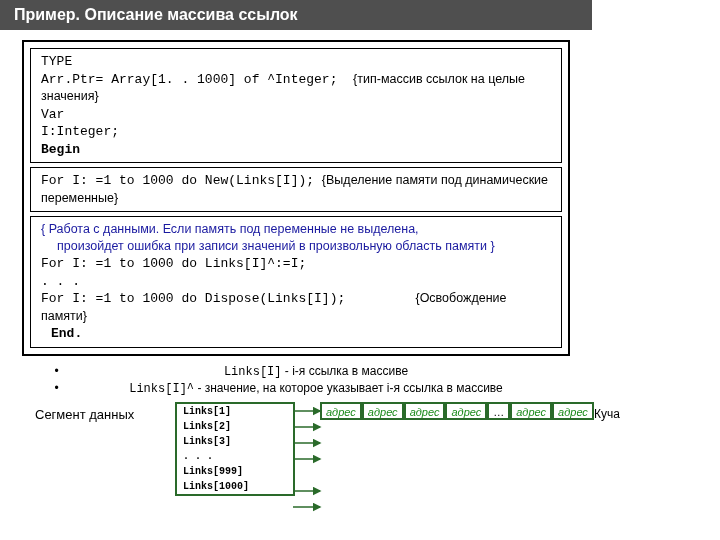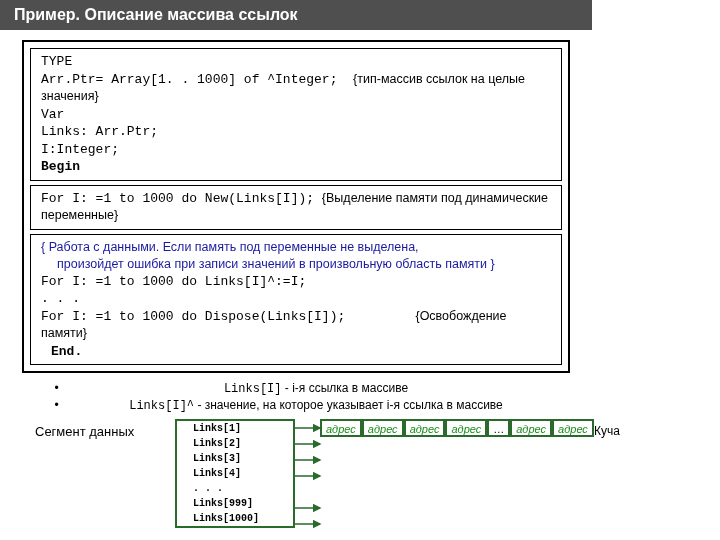--- a/index.html
+++ b/index.html
@@ -71,21 +71,21 @@
     width: 120px;
     border: 2px solid #2a6a2a;
     background: #fff;
     display: flex;
     flex-direction: column;
     font-family: "Courier New", monospace;
     font-size: 10px;
     font-weight: bold;
   }
   .seg-row {
-    padding: 2px 16px;
+    padding: 2px 6px;
   }
   .heap-box {
     position: absolute;
     left: 320px;
     top: 0;
     width: 95px;
     display: flex;
   }
   .heap-row {
     border: 2px solid #2a6a2a;
@@ -118,21 +118,20 @@
 
   <div class="code-outer">
 
     <div class="code-block">
       <div>TYPE</div>
       <div>
         <span>  Arr.Ptr= Array[1. . 1000] of ^Integer;</span>
         &nbsp;<span class="cmt-red">{тип-массив ссылок на целые значения}</span>
       </div>
       <div>Var</div>
-      <div>  Links: Arr.Ptr;</div>
       <div>  I:Integer;</div>
       <div class="bold">Begin</div>
     </div>
 
     <div class="code-block">
       <span>For I: =1 to 1000 do New(Links[I]);</span>
       <span class="cmt-green">{Выделение памяти под динамические переменные}</span>
     </div>
 
     <div class="code-block">
@@ -161,21 +160,20 @@
     </li>
   </ul>
 
   <div class="bottom-region">
     <div class="seg-label">Сегмент данных</div>
 
     <div class="seg-box">
       <div class="seg-row">Links[1]</div>
       <div class="seg-row">Links[2]</div>
       <div class="seg-row">Links[3]</div>
-      <div class="seg-row">Links[4]</div>
       <div class="seg-row">. . .</div>
       <div class="seg-row">Links[999]</div>
       <div class="seg-row">Links[1000]</div>
     </div>
 
     <div class="heap-box">
       <div class="heap-row">адрес</div>
       <div class="heap-row">адрес</div>
       <div class="heap-row">адрес</div>
       <div class="heap-row">адрес</div>

